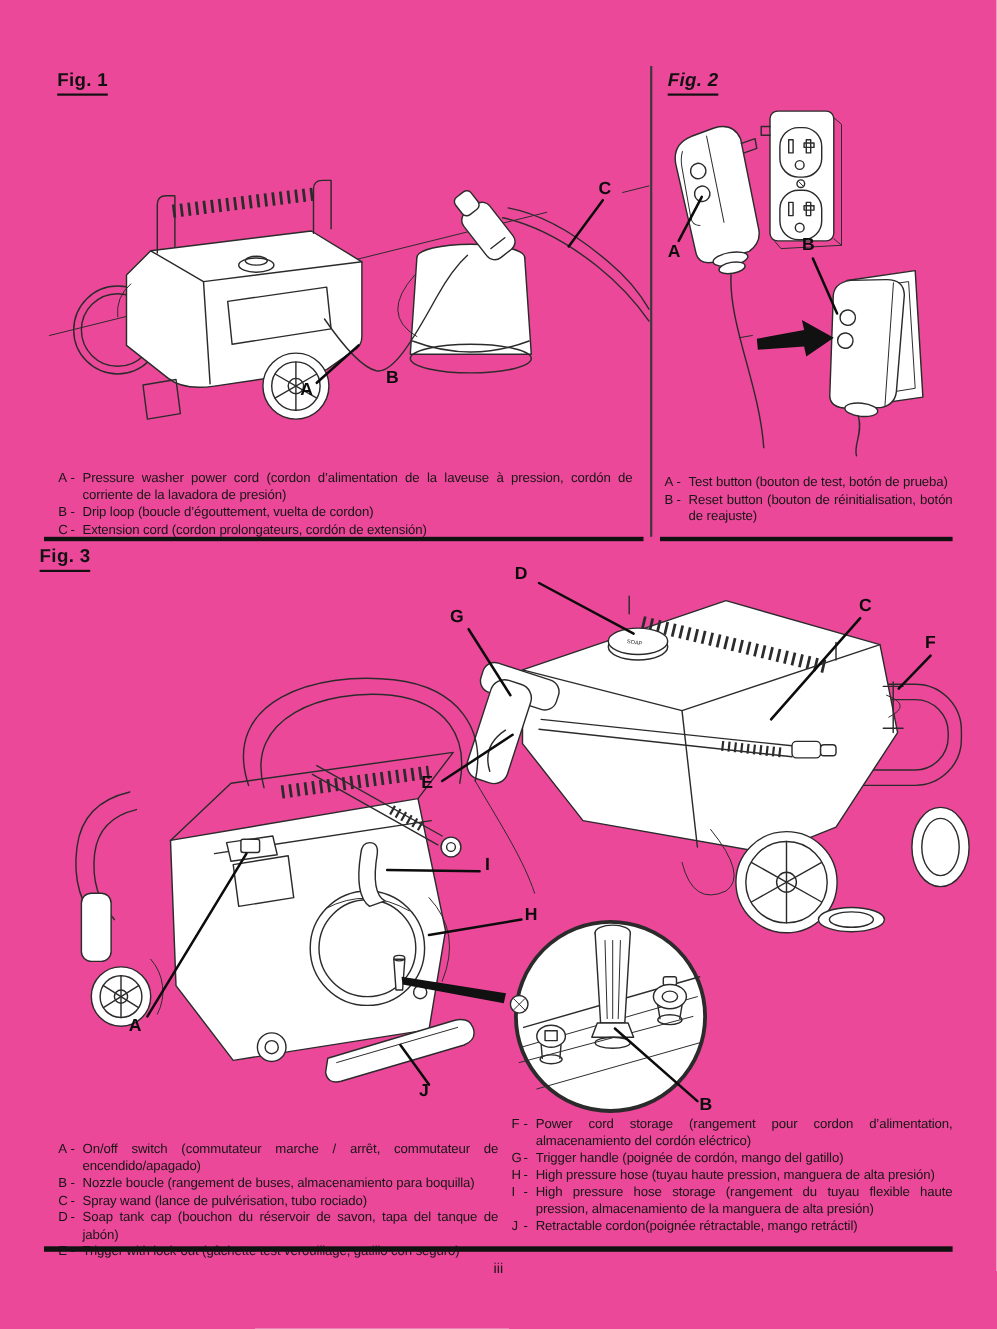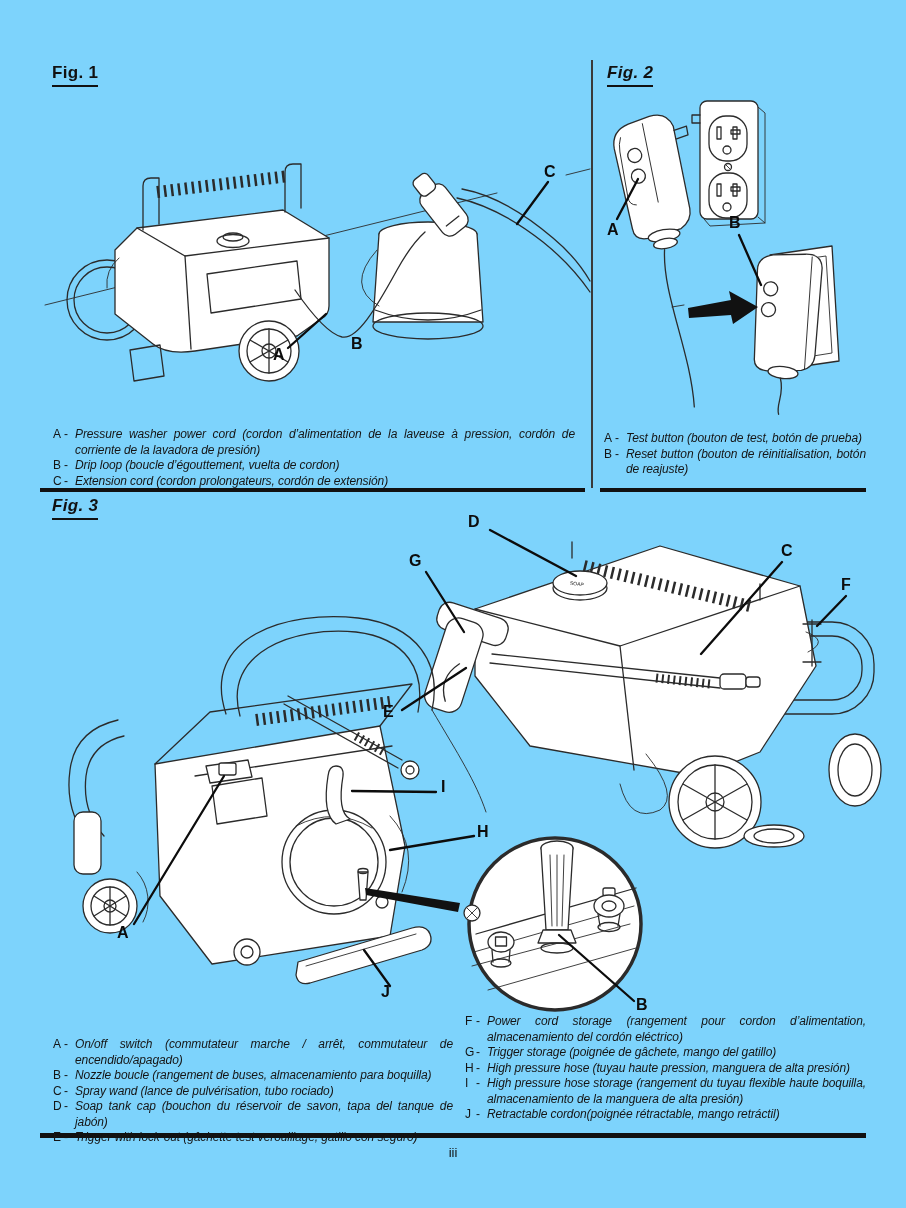--- a/index.html
+++ b/index.html
@@ -1,46 +1,46 @@
 <!DOCTYPE html>
 <html><head>
 <meta charset="utf-8">
 <style>
   html,body{margin:0;padding:0;background:#e8e8e8;}
-  .page{position:relative;width:906px;height:1208px;margin:0 auto;background:#7dd3fc;
+  .page{position:relative;width:906px;height:1208px;margin:0 auto;background:#ec4899;
         font-family:"Liberation Sans",sans-serif;color:#111;overflow:hidden;}
   .fig-head{position:absolute;font-weight:bold;font-size:17px;line-height:1.1;
             border-bottom:2.4px solid #111;padding-bottom:2px;letter-spacing:.3px;}
   .mark{position:absolute;font-weight:bold;font-size:16px;line-height:1;color:#0c0c0c;}
   .caps{position:absolute;font-size:12px;line-height:15.5px;letter-spacing:-.1px;color:#151515;}
   .cap-row{display:flex;}
   .cap-letter{width:11px;flex:none;}
   .cap-sep{width:11px;flex:none;text-align:left;}
-  .cap-text{flex:1;text-align:justify;font-style:italic;}
+  .cap-text{flex:1;text-align:justify;}
   .rule{position:absolute;height:4px;background:#111;}
   .vdiv{position:absolute;width:2px;background:#3a3a3a;}
   svg.art{position:absolute;overflow:visible;}
   .art *{stroke:#2b2b2b;stroke-width:1.3;fill:none;stroke-linecap:round;stroke-linejoin:round;}
   .art .wf{fill:#ffffff;}
   .art .solid{fill:#111;stroke:none;}
   .art .leader{stroke:#0c0c0c;stroke-width:2.3;}
   .art .thin{stroke-width:.9;}
   .art .rib{stroke-width:12;stroke-dasharray:2.5 4.5;stroke-linecap:butt;}
   .art .rib-sm{stroke-width:9;stroke-dasharray:2 3.8;stroke-linecap:butt;}
   .art text{stroke:none;fill:#222;font-family:"Liberation Sans",sans-serif;}
   .pagenum{position:absolute;left:0;width:100%;text-align:center;font-size:13px;color:#111;}
 </style>
 </head>
 <body>
 
 <div class="page">
 
   <div class="fig-head" style="left:52px;top:64px;">Fig. 1</div>
   <div class="fig-head" style="left:607px;top:64px;font-style:italic;">Fig. 2</div>
-  <div class="fig-head" style="left:52px;top:497px;font-style:italic;">Fig. 3</div>
+  <div class="fig-head" style="left:36px;top:497px;">Fig. 3</div>
 
   <div class="vdiv" style="left:591px;top:60px;height:428px;"></div>
   <div class="rule" style="left:40px;top:488px;width:545px;"></div>
   <div class="rule" style="left:600px;top:488px;width:266px;"></div>
   <div class="rule" style="left:40px;top:1133px;width:826px;height:4.5px;"></div>
 
   <svg class="art" style="left:45px;top:138px;" width="545" height="292" viewBox="0 0 545 292">
     <g>
       <line class="thin" x1="0" y1="167" x2="452" y2="55"></line>
       <line class="thin" x1="521" y1="37" x2="545" y2="31"></line>
@@ -353,31 +353,31 @@
 
   <div class="caps" style="left:465px;top:1014px;width:401px;">
     <div class="cap-row">
       <span class="cap-letter">F</span>
       <span class="cap-sep">-</span>
       <span class="cap-text">Power cord storage (rangement pour cordon d’alimentation, almacenamiento del cordón eléctrico)</span>
     </div>
     <div class="cap-row">
       <span class="cap-letter">G</span>
       <span class="cap-sep">-</span>
-      <span class="cap-text">Trigger storage (poignée de gâchete, mango del gatillo)</span>
+      <span class="cap-text">Trigger handle (poignée de cordón, mango del gatillo)</span>
     </div>
     <div class="cap-row">
       <span class="cap-letter">H</span>
       <span class="cap-sep">-</span>
       <span class="cap-text">High pressure hose (tuyau haute pression, manguera de alta presión)</span>
     </div>
     <div class="cap-row">
       <span class="cap-letter">I</span>
       <span class="cap-sep">-</span>
-      <span class="cap-text">High pressure hose storage (rangement du tuyau flexible haute boquilla, almacenamiento de la manguera de alta presión)</span>
+      <span class="cap-text">High pressure hose storage (rangement du tuyau flexible haute pression, almacenamiento de la manguera de alta presión)</span>
     </div>
     <div class="cap-row">
       <span class="cap-letter">J</span>
       <span class="cap-sep">-</span>
       <span class="cap-text">Retractable cordon(poignée rétractable, mango retráctil)</span>
     </div>
   </div>
 
   <div class="pagenum" style="top:1145px;">iii</div>
 

